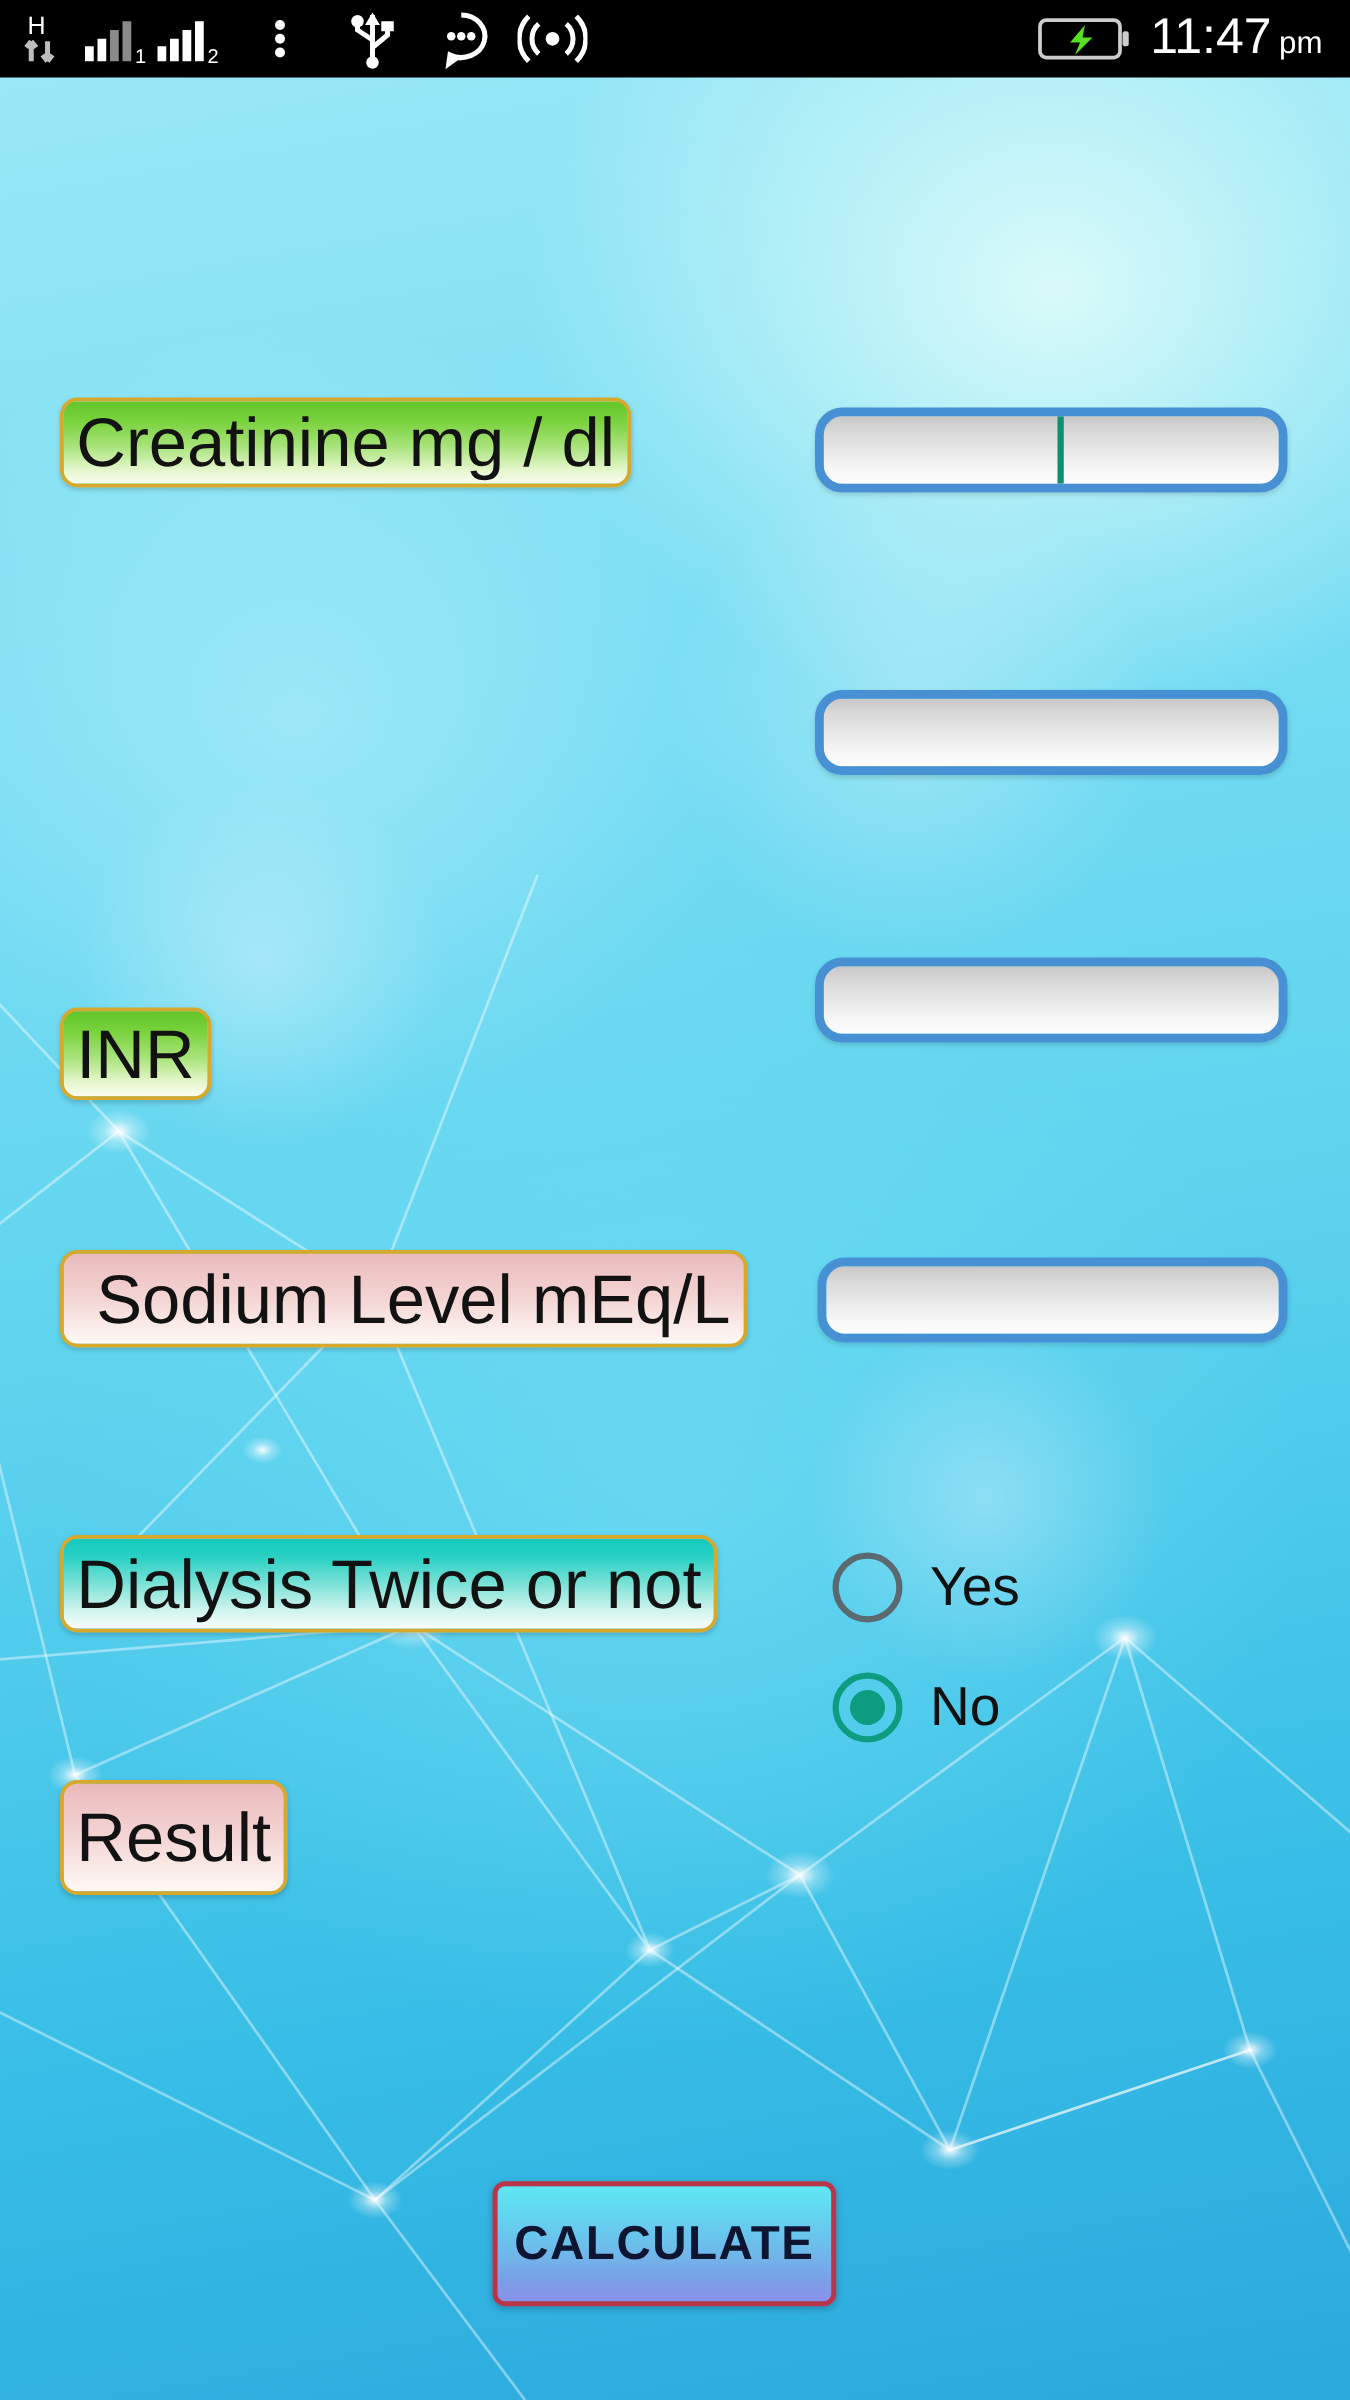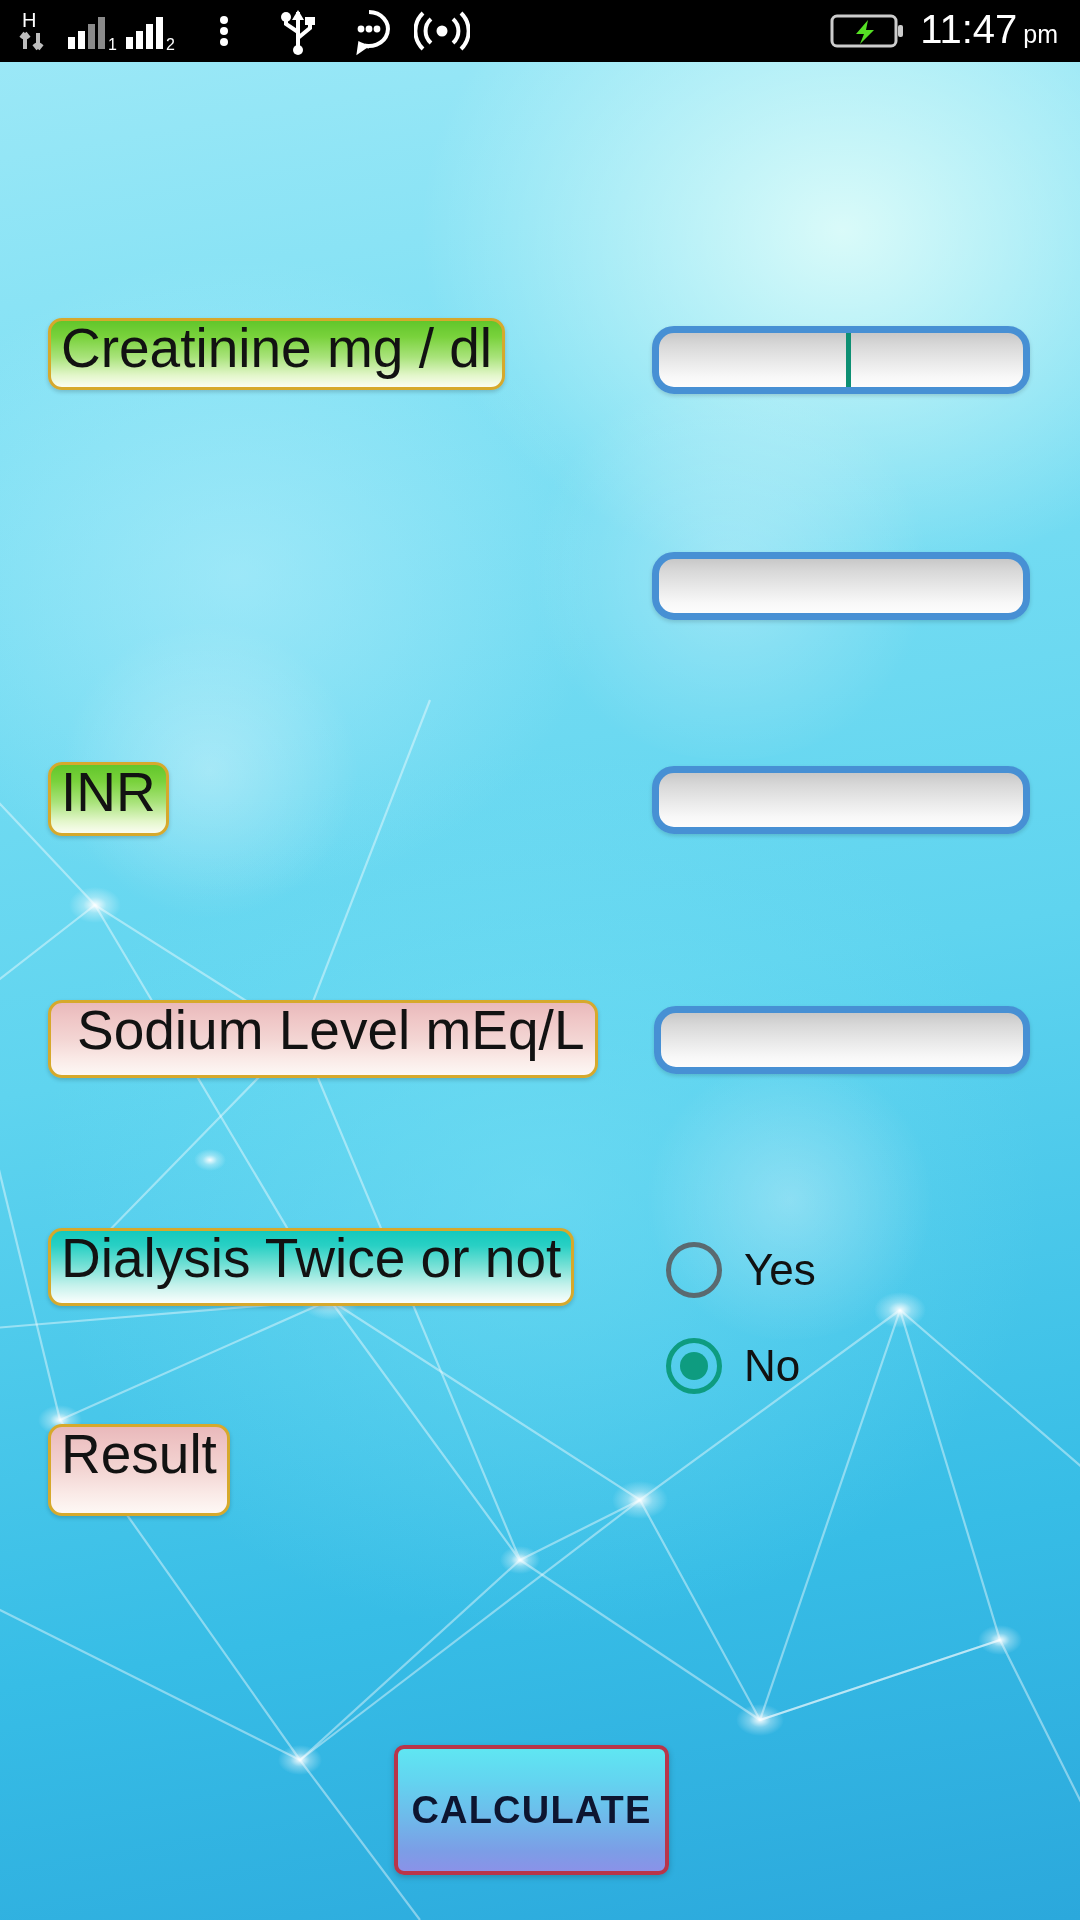--- a/index.html
+++ b/index.html
@@ -85,21 +85,21 @@
     position: absolute;
     inset: 0;
     z-index: 10;
   }
 
   .row { position: absolute; }
 
   
   .pill {
     display: inline-flex;
-    align-items: flex-start;
+    align-items: center;
     border: 3px solid #d6a92c;
     border-radius: 14px;
     padding: 0 10px;
     color: #121212;
     font-size: 53px;
     line-height: 1.0;
     font-family: "Liberation Sans", sans-serif;
     white-space: nowrap;
     box-shadow: 0 2px 4px rgba(0,0,0,0.18);
   }
@@ -314,21 +314,21 @@
     <div class="tf" style="left:652px; top:326px; width:378px; height:68px;">
       <div class="caret" style="left:187px;"></div>
       <span style="display:block;padding:10px 14px;font-size:40px;color:#111;"></span>
     </div>
 
     <div class="tf" style="left:652px; top:552px; width:378px; height:68px;">
       <span style="display:block;padding:10px 14px;font-size:40px;color:#111;"></span>
     </div>
 
     <div class="row" style="left:48px; top:762px;">
-      <div class="pill green" style="height:74px; font-size:55px;">
+      <div class="pill green" style="height:74px; font-size:55px;margin-top:44px;">
         <span>INR</span>
       </div>
     </div>
     <div class="tf" style="left:652px; top:766px; width:378px; height:68px;">
       <span style="display:block;padding:10px 14px;font-size:40px;color:#111;"></span>
     </div>
 
     <div class="row" style="left:48px; top:1000px;">
       <div class="pill pink" style="height:78px; font-size:55px;padding-left:26px;">
         <span>Sodium Level mEq/L</span>
@@ -354,18 +354,18 @@
       <span class="radio-label">No</span>
     </div>
 
     <div class="row" style="left:48px; top:1424px;">
       <div class="pill pink" style="height:92px; font-size:55px;">
         <span>Result</span>
       </div>
     </div>
     <div style="position:absolute;left:260px;top:1438px;font-size:48px;color:#111;"></div>
 
-    <div class="calc-btn" style="left:394px; top:1745px; width:275px; height:130px;">
+    <div class="calc-btn" style="left:394px; top:1745px; width:275px; height:100px;">
       <span>CALCULATE</span>
     </div>
 
   </div>
 </div>
 
 </body></html>

